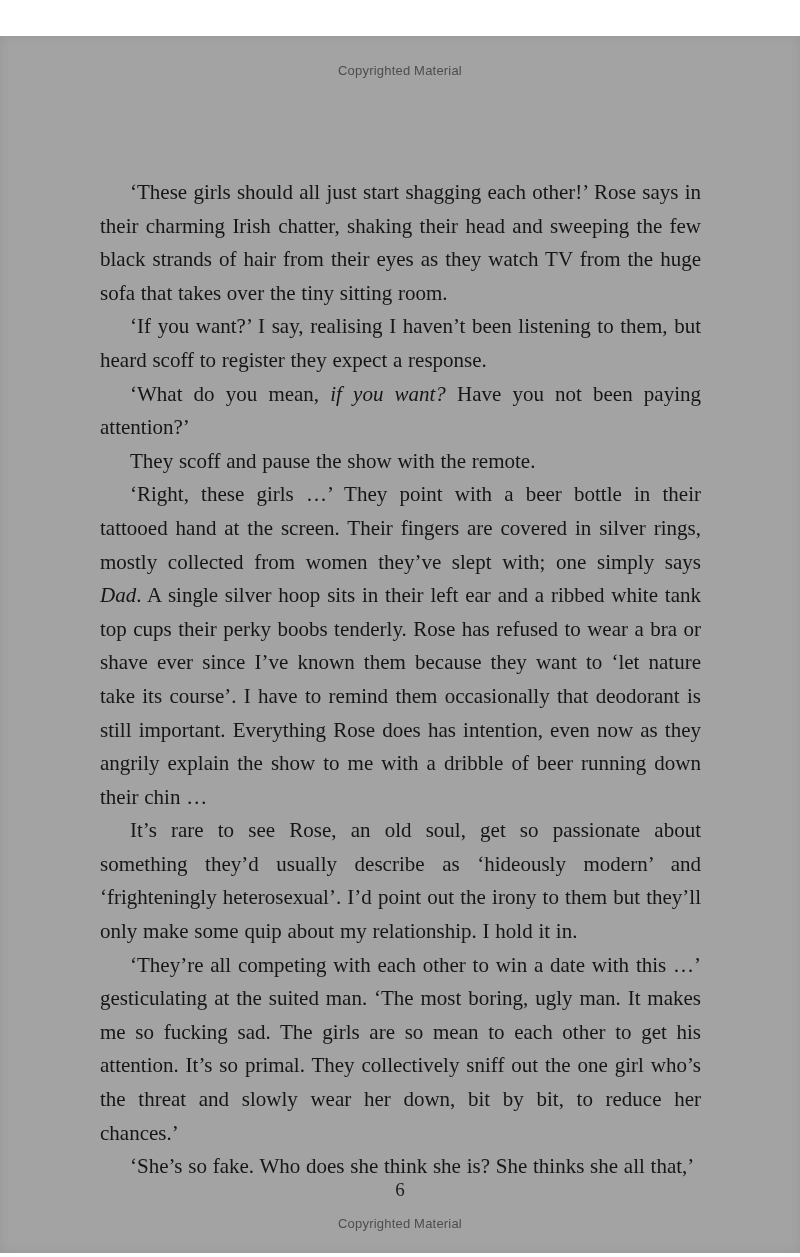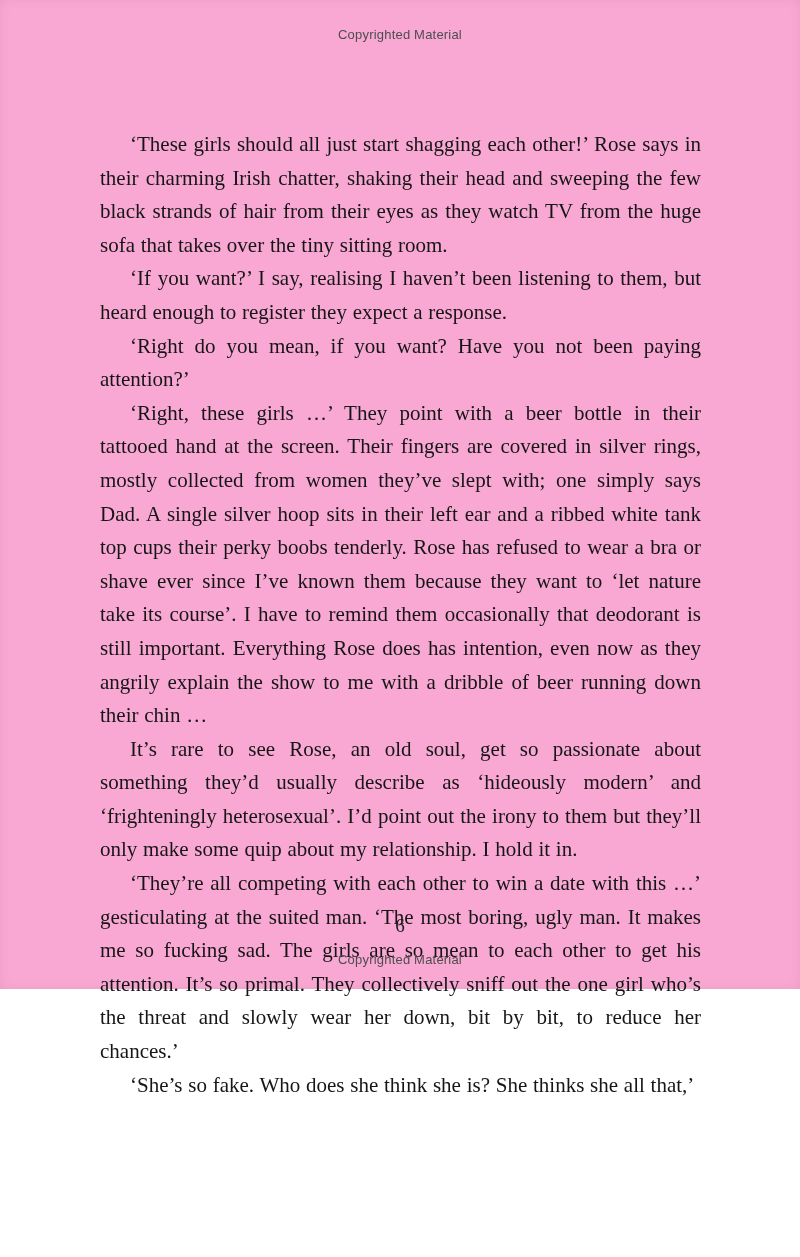--- a/index.html
+++ b/index.html
@@ -9,52 +9,53 @@
   }
   body {
     width: 800px;
     height: 1257px;
     overflow: hidden;
     font-family: "Liberation Serif", "DejaVu Serif", serif;
   }
   .page {
     position: relative;
     width: 800px;
-    height: 989px;
-    background: #f9a8d4;
+    height: 1217px;
+    background: #a3a3a3;
     box-shadow: inset 0 0 12px rgba(0,0,0,0.07);
+    margin-top: 36px;
   }
   .notice {
     position: absolute;
     left: 0;
     right: 0;
     text-align: center;
     font-family: "Liberation Sans", "DejaVu Sans", sans-serif;
     font-size: 13px;
     color: #4d4d4d;
     letter-spacing: 0.2px;
   }
   .notice.top { top: 27px; }
   .notice.bottom { bottom: 22px; }
   .text-block {
     position: absolute;
-    top: 128px;
+    top: 140px;
     left: 100px;
     width: 601px;
     color: #161616;
   }
   .para {
     margin: 0;
     font-size: 21px;
     line-height: 33.6px;
     text-align: justify;
     text-indent: 30px;
     word-spacing: 0.5px;
   }
-  .para .italic { }
+  .para .italic { font-style: italic; }
   .para.all-italic { }
   .page-number {
     position: absolute;
     bottom: 52px;
     left: 0;
     right: 0;
     text-align: center;
     font-size: 19px;
     color: #1d1d1d;
     font-family: "Liberation Serif", "DejaVu Serif", serif;
@@ -62,22 +63,23 @@
 </style>
 </head>
 <body>
 
 <div class="page">
 
   <div class="notice top">Copyrighted Material</div>
 
   <main class="text-block">
       <p class="para"><span>‘These girls should all just start shagging each other!’ Rose says in their charming Irish chatter, shaking their head and sweeping the few black strands of hair from their eyes as they watch TV from the huge sofa that takes over the tiny sitting room.</span></p>
-      <p class="para"><span>‘If you want?’ I say, realising I haven’t been listening to them, but heard enough to register they expect a response.</span></p>
-      <p class="para"><span>‘Right do you mean, </span><span class="italic">if you want?</span><span> Have you not been paying attention?’</span></p>
+      <p class="para"><span>‘If you want?’ I say, realising I haven’t been listening to them, but heard scoff to register they expect a response.</span></p>
+      <p class="para"><span>‘What do you mean, </span><span class="italic">if you want?</span><span> Have you not been paying attention?’</span></p>
+      <p class="para"><span>They scoff and pause the show with the remote.</span></p>
       <p class="para"><span>‘Right, these girls …’ They point with a beer bottle in their tattooed hand at the screen. Their fingers are covered in silver rings, mostly collected from women they’ve slept with; one simply says </span><span class="italic">Dad</span><span>. A single silver hoop sits in their left ear and a ribbed white tank top cups their perky boobs tenderly. Rose has refused to wear a bra or shave ever since I’ve known them because they want to ‘let nature take its course’. I have to remind them occasionally that deodorant is still important. Everything Rose does has intention, even now as they angrily explain the show to me with a dribble of beer running down their chin …</span></p>
       <p class="para"><span>It’s rare to see Rose, an old soul, get so passionate about something they’d usually describe as ‘hideously modern’ and ‘frighteningly heterosexual’. I’d point out the irony to them but they’ll only make some quip about my relationship. I hold it in.</span></p>
       <p class="para"><span>‘They’re all competing with each other to win a date with this …’ gesticulating at the suited man. ‘The most boring, ugly man. It makes me so fucking sad. The girls are so mean to each other to get his attention. It’s so primal. They collectively sniff out the one girl who’s the threat and slowly wear her down, bit by bit, to reduce her chances.’</span></p>
       <p class="para all-italic"><span>‘She’s so fake. Who does she think she is? She thinks she all that,’</span></p>
     </main>
 
   <div class="page-number">6</div>
 
   <div class="notice bottom">Copyrighted Material</div>
 

